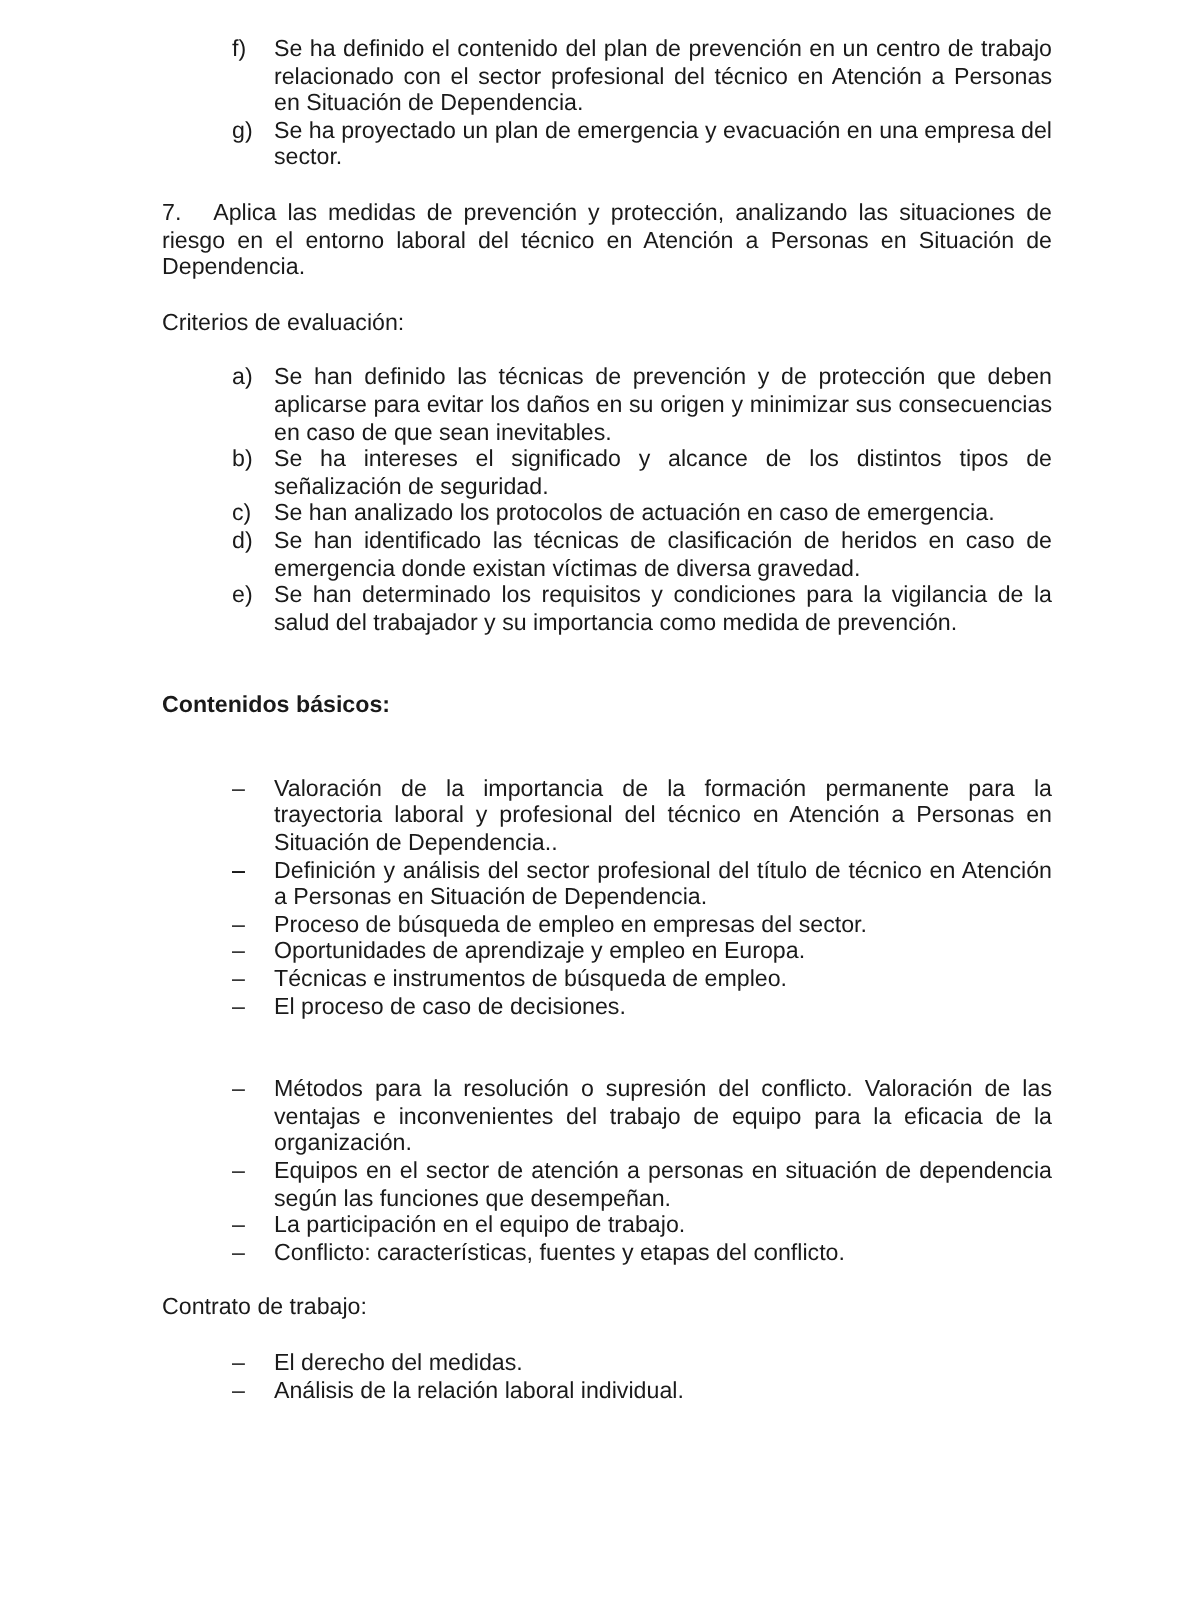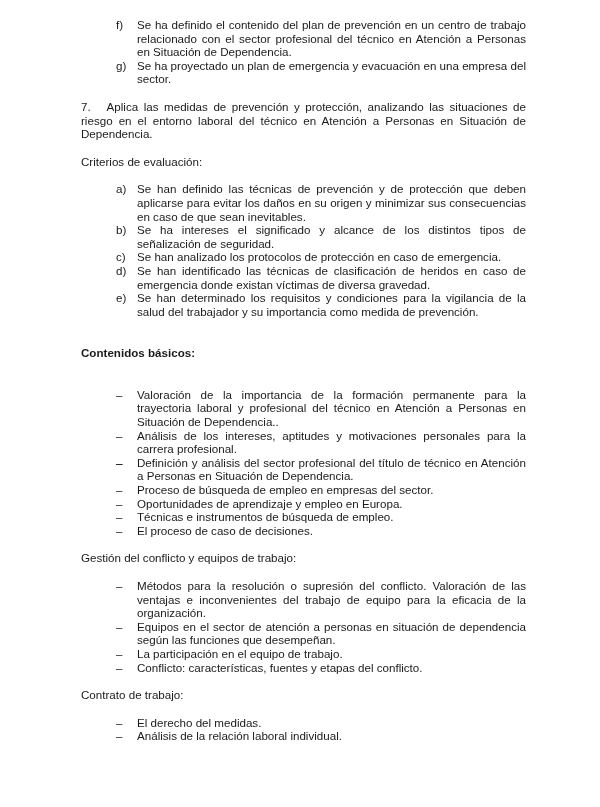--- a/index.html
+++ b/index.html
@@ -84,21 +84,21 @@
     <li class="item">
       <span class="marker">a)</span>
       <span>Se han definido las técnicas de prevención y de protección que deben aplicarse para evitar los daños en su origen y minimizar sus consecuencias en caso de que sean inevitables.</span>
     </li>
     <li class="item">
       <span class="marker">b)</span>
       <span>Se ha intereses el significado y alcance de los distintos tipos de señalización de seguridad.</span>
     </li>
     <li class="item">
       <span class="marker">c)</span>
-      <span>Se han analizado los protocolos de protección en caso de emergencia.</span>
+      <span>Se han analizado los protocolos de actuación en caso de emergencia.</span>
     </li>
     <li class="item">
       <span class="marker">d)</span>
       <span>Se han identificado las técnicas de clasificación de heridos en caso de emergencia donde existan víctimas de diversa gravedad.</span>
     </li>
     <li class="item">
       <span class="marker">e)</span>
       <span>Se han determinado los requisitos y condiciones para la vigilancia de la salud del trabajador y su importancia como medida de prevención.</span>
     </li>
   </ul>
@@ -108,32 +108,31 @@
 
   <div class="gap-l"></div>
 
   <p class="heading">Contenidos básicos:</p>
 
   <div class="gap-l"></div>
 
   <div class="gap-l"></div>
   <ul class="list">
     <li class="item dash"><span class="marker">–</span><span>Valoración de la importancia de la formación permanente para la trayectoria laboral y profesional del técnico en Atención a Personas en Situación de Dependencia..</span></li>
-    <li class="item dash"><span class="marker">–</span><span>Análisis de los intereses, aptitudes y motivaciones personales para la carrera profesional.</span></li>
+    <li class="item dash"><span class="marker">–</span></li>
     <li class="item dash"><span class="marker">–</span></li>
     <li class="item dash"><span class="marker">–</span><span>Definición y análisis del sector profesional del título de técnico en Atención a Personas en Situación de Dependencia.</span></li>
     <li class="item dash"><span class="marker">–</span><span>Proceso de búsqueda de empleo en empresas del sector.</span></li>
     <li class="item dash"><span class="marker">–</span><span>Oportunidades de aprendizaje y empleo en Europa.</span></li>
     <li class="item dash"><span class="marker">–</span><span>Técnicas e instrumentos de búsqueda de empleo.</span></li>
     <li class="item dash"><span class="marker">–</span><span>El proceso de caso de decisiones.</span></li>
   </ul>
 
   <div class="gap-l"></div>
 
-  <p class="label">Gestión del conflicto y equipos de trabajo:</p>
   <div class="gap-l"></div>
   <ul class="list">
     <li class="item dash"><span class="marker">–</span><span>Métodos para la resolución o supresión del conflicto. Valoración de las ventajas e inconvenientes del trabajo de equipo para la eficacia de la organización.</span></li>
     <li class="item dash"><span class="marker">–</span><span>Equipos en el sector de atención a personas en situación de dependencia según las funciones que desempeñan.</span></li>
     <li class="item dash"><span class="marker">–</span><span>La participación en el equipo de trabajo.</span></li>
     <li class="item dash"><span class="marker">–</span><span>Conflicto: características, fuentes y etapas del conflicto.</span></li>
   </ul>
 
   <div class="gap-l"></div>
 

